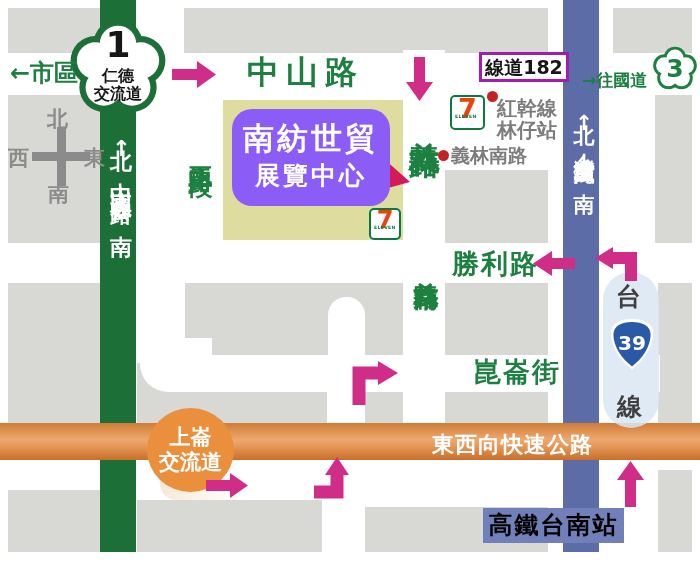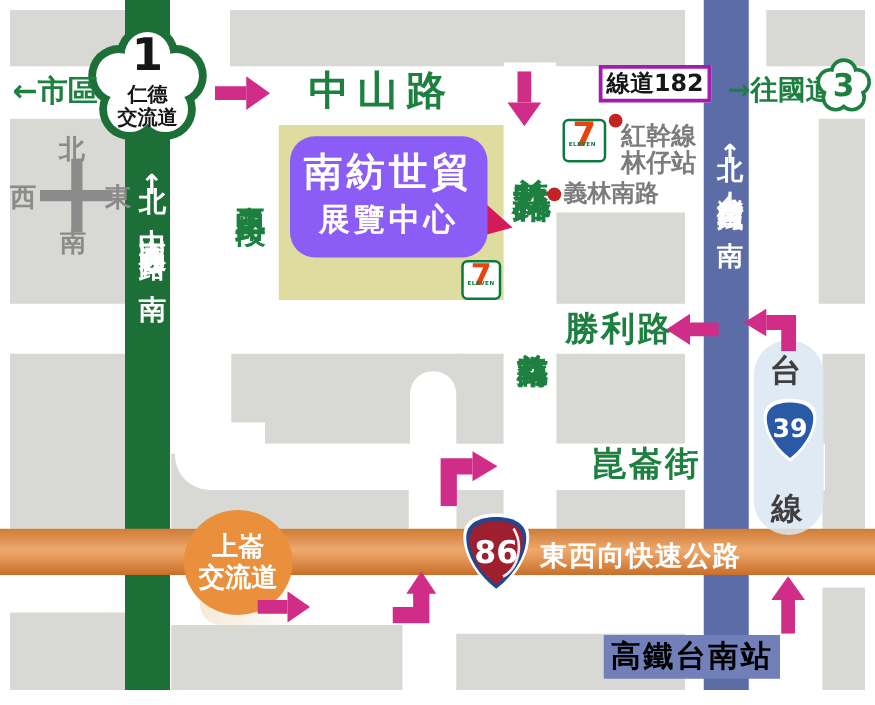--- a/index.html
+++ b/index.html
@@ -93,21 +93,21 @@
     <div class="flower-txt" style="top:48px;font-size:16px">仁德</div>
     <div class="flower-txt" style="top:66px;font-size:16px">交流道</div>
   </div>
 
   <div class="gtx" style="left:10px;top:60px;font-size:24px">←市區</div>
   <div class="gtx" style="left:247px;top:55px;font-size:32px;letter-spacing:7px">中山路</div>
 
   <div class="abs ctr" style="left:479px;top:52px;width:90px;height:30px;background:#fff;border:3px solid #a21caf">
     <span style="font-size:19px;font-weight:900;color:#161616;line-height:24px">線道182</span>
   </div>
-  <div class="gtx" style="left:582px;top:61px;font-size:22px">→往國道</div>
+  <div class="gtx" style="left:582px;top:71px;font-size:17px">→往國道</div>
   <div class="abs" style="left:652px;top:46px;width:46px;height:46px">
     <svg width="46" height="46" viewBox="-52 -52 104 104">
       <g fill="#1d8041">
         <circle cx="0" cy="-25" r="25.5"></circle>
           <circle cx="23.8" cy="-7.7" r="25.5"></circle>
           <circle cx="14.7" cy="20.2" r="25.5"></circle>
           <circle cx="-14.7" cy="20.2" r="25.5"></circle>
           <circle cx="-23.8" cy="-7.7" r="25.5"></circle>
       </g>
       <g fill="#ffffff">
@@ -154,29 +154,20 @@
   <div class="abs" style="left:616px;top:280px;font-size:25px;font-weight:700;color:#3f3f3f">台</div>
   <div class="abs" style="left:608px;top:316px;width:48px;height:56px">
     <svg width="48" height="56" viewBox="0 0 100 112">
       <path d="M50,109 C26,91 6,62 6,34 C6,13 25,4 50,4 C75,4 94,13 94,34 C94,62 74,91 50,109 Z" fill="#ffffff"></path>
       <path d="M50,109 C26,91 6,62 6,34 C6,13 25,4 50,4 C75,4 94,13 94,34 C94,62 74,91 50,109 Z" transform="translate(6,6.7) scale(0.88)" fill="#2a5aa5"></path>
       <text x="50" y="68" text-anchor="middle" font-size="42" font-weight="900" fill="#ffffff">39</text>
     </svg>
   </div>
   <div class="abs" style="left:617px;top:390px;font-size:25px;font-weight:700;color:#3f3f3f">線</div>
 
-  <div class="abs" style="left:367px;top:408px;width:60px;height:68px">
-    <svg width="60" height="68" viewBox="0 0 100 112">
-      <path d="M50,109 C26,91 6,62 6,34 C6,13 25,4 50,4 C75,4 94,13 94,34 C94,62 74,91 50,109 Z" fill="#ffffff"></path>
-      <path d="M50,109 C26,91 6,62 6,34 C6,13 25,4 50,4 C75,4 94,13 94,34 C94,62 74,91 50,109 Z" transform="translate(4.5,5) scale(0.91)" fill="#24468e"></path>
-      <path d="M50,109 C26,91 6,62 6,34 C6,13 25,4 50,4 C75,4 94,13 94,34 C94,62 74,91 50,109 Z" transform="translate(10,11.2) scale(0.8)" fill="#9e1f2d"></path>
-      <path d="M73,24 A35,42 0 0 1 59,88" stroke="#ffffff" stroke-width="3.5" fill="none" opacity="0.9"></path>
-      <text x="50" y="70" text-anchor="middle" font-size="42" font-weight="900" fill="#ffffff">86</text>
-    </svg>
-  </div>
   <div class="abs" style="left:432px;top:430px;font-size:22px;font-weight:700;color:#fff;letter-spacing:1px;white-space:nowrap">東西向快速公路</div>
 
   <div class="abs ctr" style="left:147px;top:408px;width:87px;height:84px;background:#ea8f3c;border-radius:50%">
     <div style="margin-top:17px;color:#fff;font-weight:700;font-size:21px;line-height:25px">上崙</div>
     <div style="color:#fff;font-weight:700;font-size:21px;line-height:25px">交流道</div>
   </div>
 
   <div class="abs ctr" style="left:483px;top:508px;width:141px;height:35px;background:#7180b8">
     <span style="color:#000000;font-weight:700;font-size:24px;letter-spacing:2px;line-height:35px">高鐵台南站</span>
   </div>

